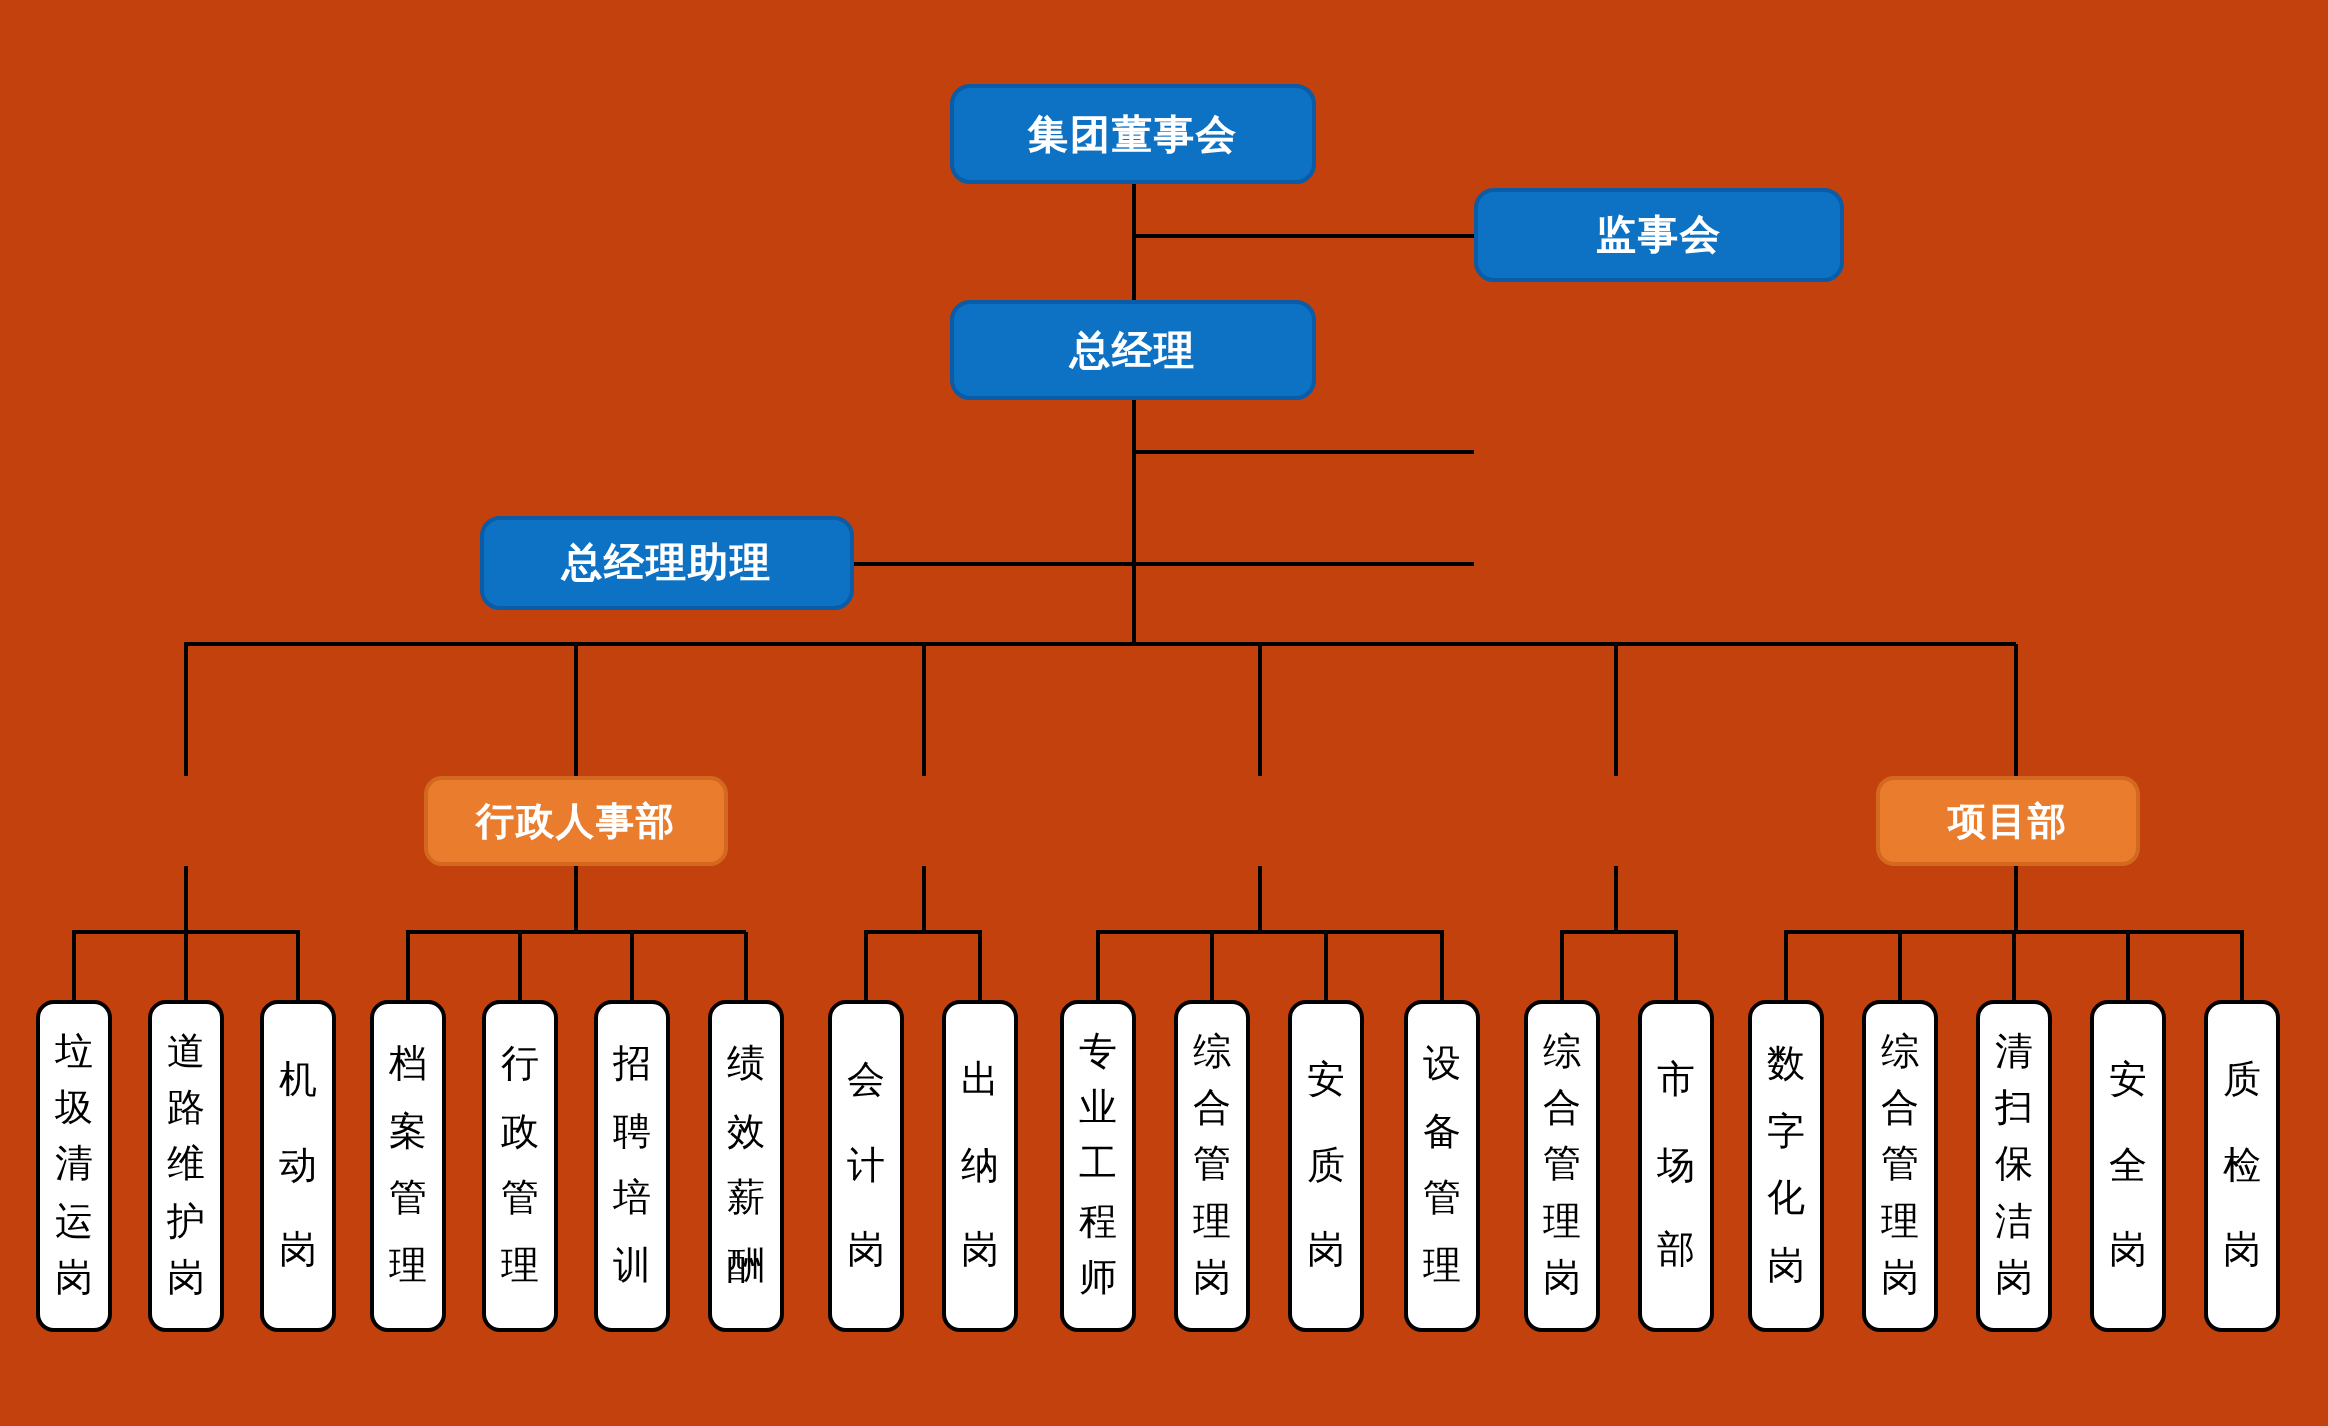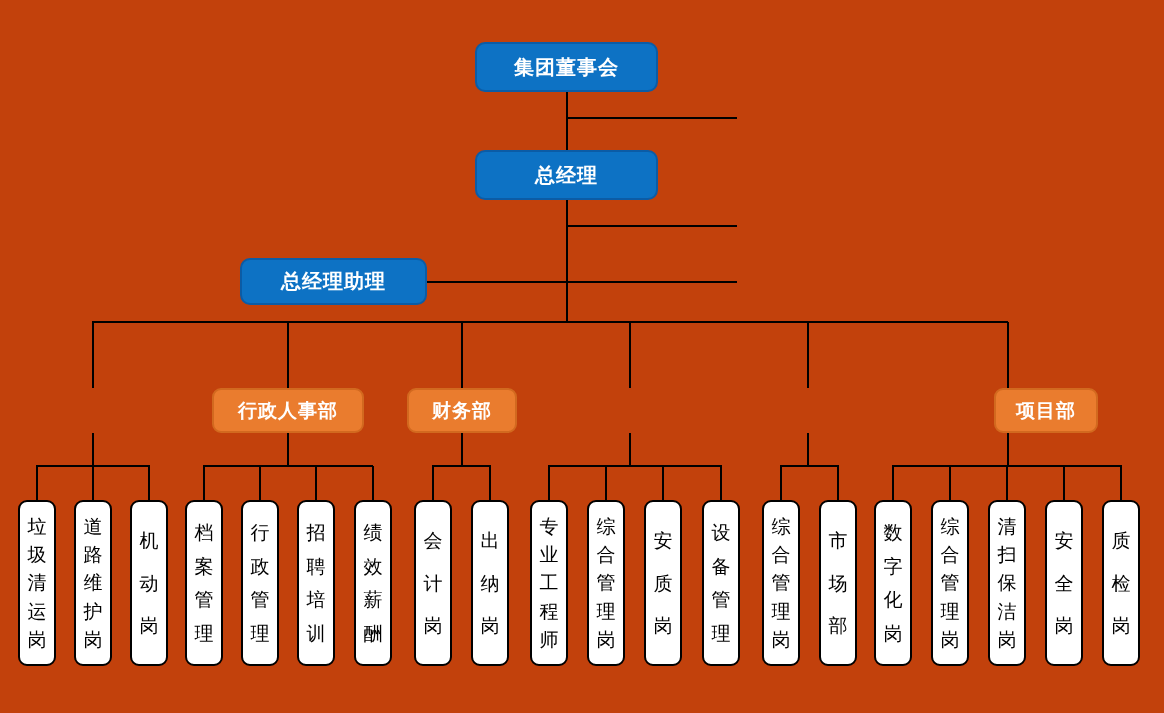--- a/index.html
+++ b/index.html
@@ -64,30 +64,30 @@
   .hl{height:2px;}
   .vl{width:2px;}
 </style>
 </head>
 <body>
 
 <div id="canvas">
 
   <div class="node exec" style="left:475px;top:42px;width:183px;height:50px">集团董事会</div>
 
+  <div class="node exec" style="left:737px;top:94px;width:185px;height:47px">监事会</div>
 
   <div class="node exec" style="left:475px;top:150px;width:183px;height:50px">总经理</div>
 
 
   <div class="node exec" style="left:240px;top:258px;width:187px;height:47px">总经理助理</div>
 
 
   <div class="node dept" style="left:212px;width:152px">行政人事部</div>
-  <div class="node dept" style="left:407px;width:110px">财务部</div>
-  <div class="node dept" style="left:994px;width:104px">项目部</div>
+  <div class="node dept" style="left:938px;width:132px">项目部</div>
 
   <div class="leaf" style="left:18px">
       <span>垃</span>
       <span>圾</span>
       <span>清</span>
       <span>运</span>
       <span>岗</span>
     </div>
   <div class="leaf" style="left:74px">
       <span>道</span>

